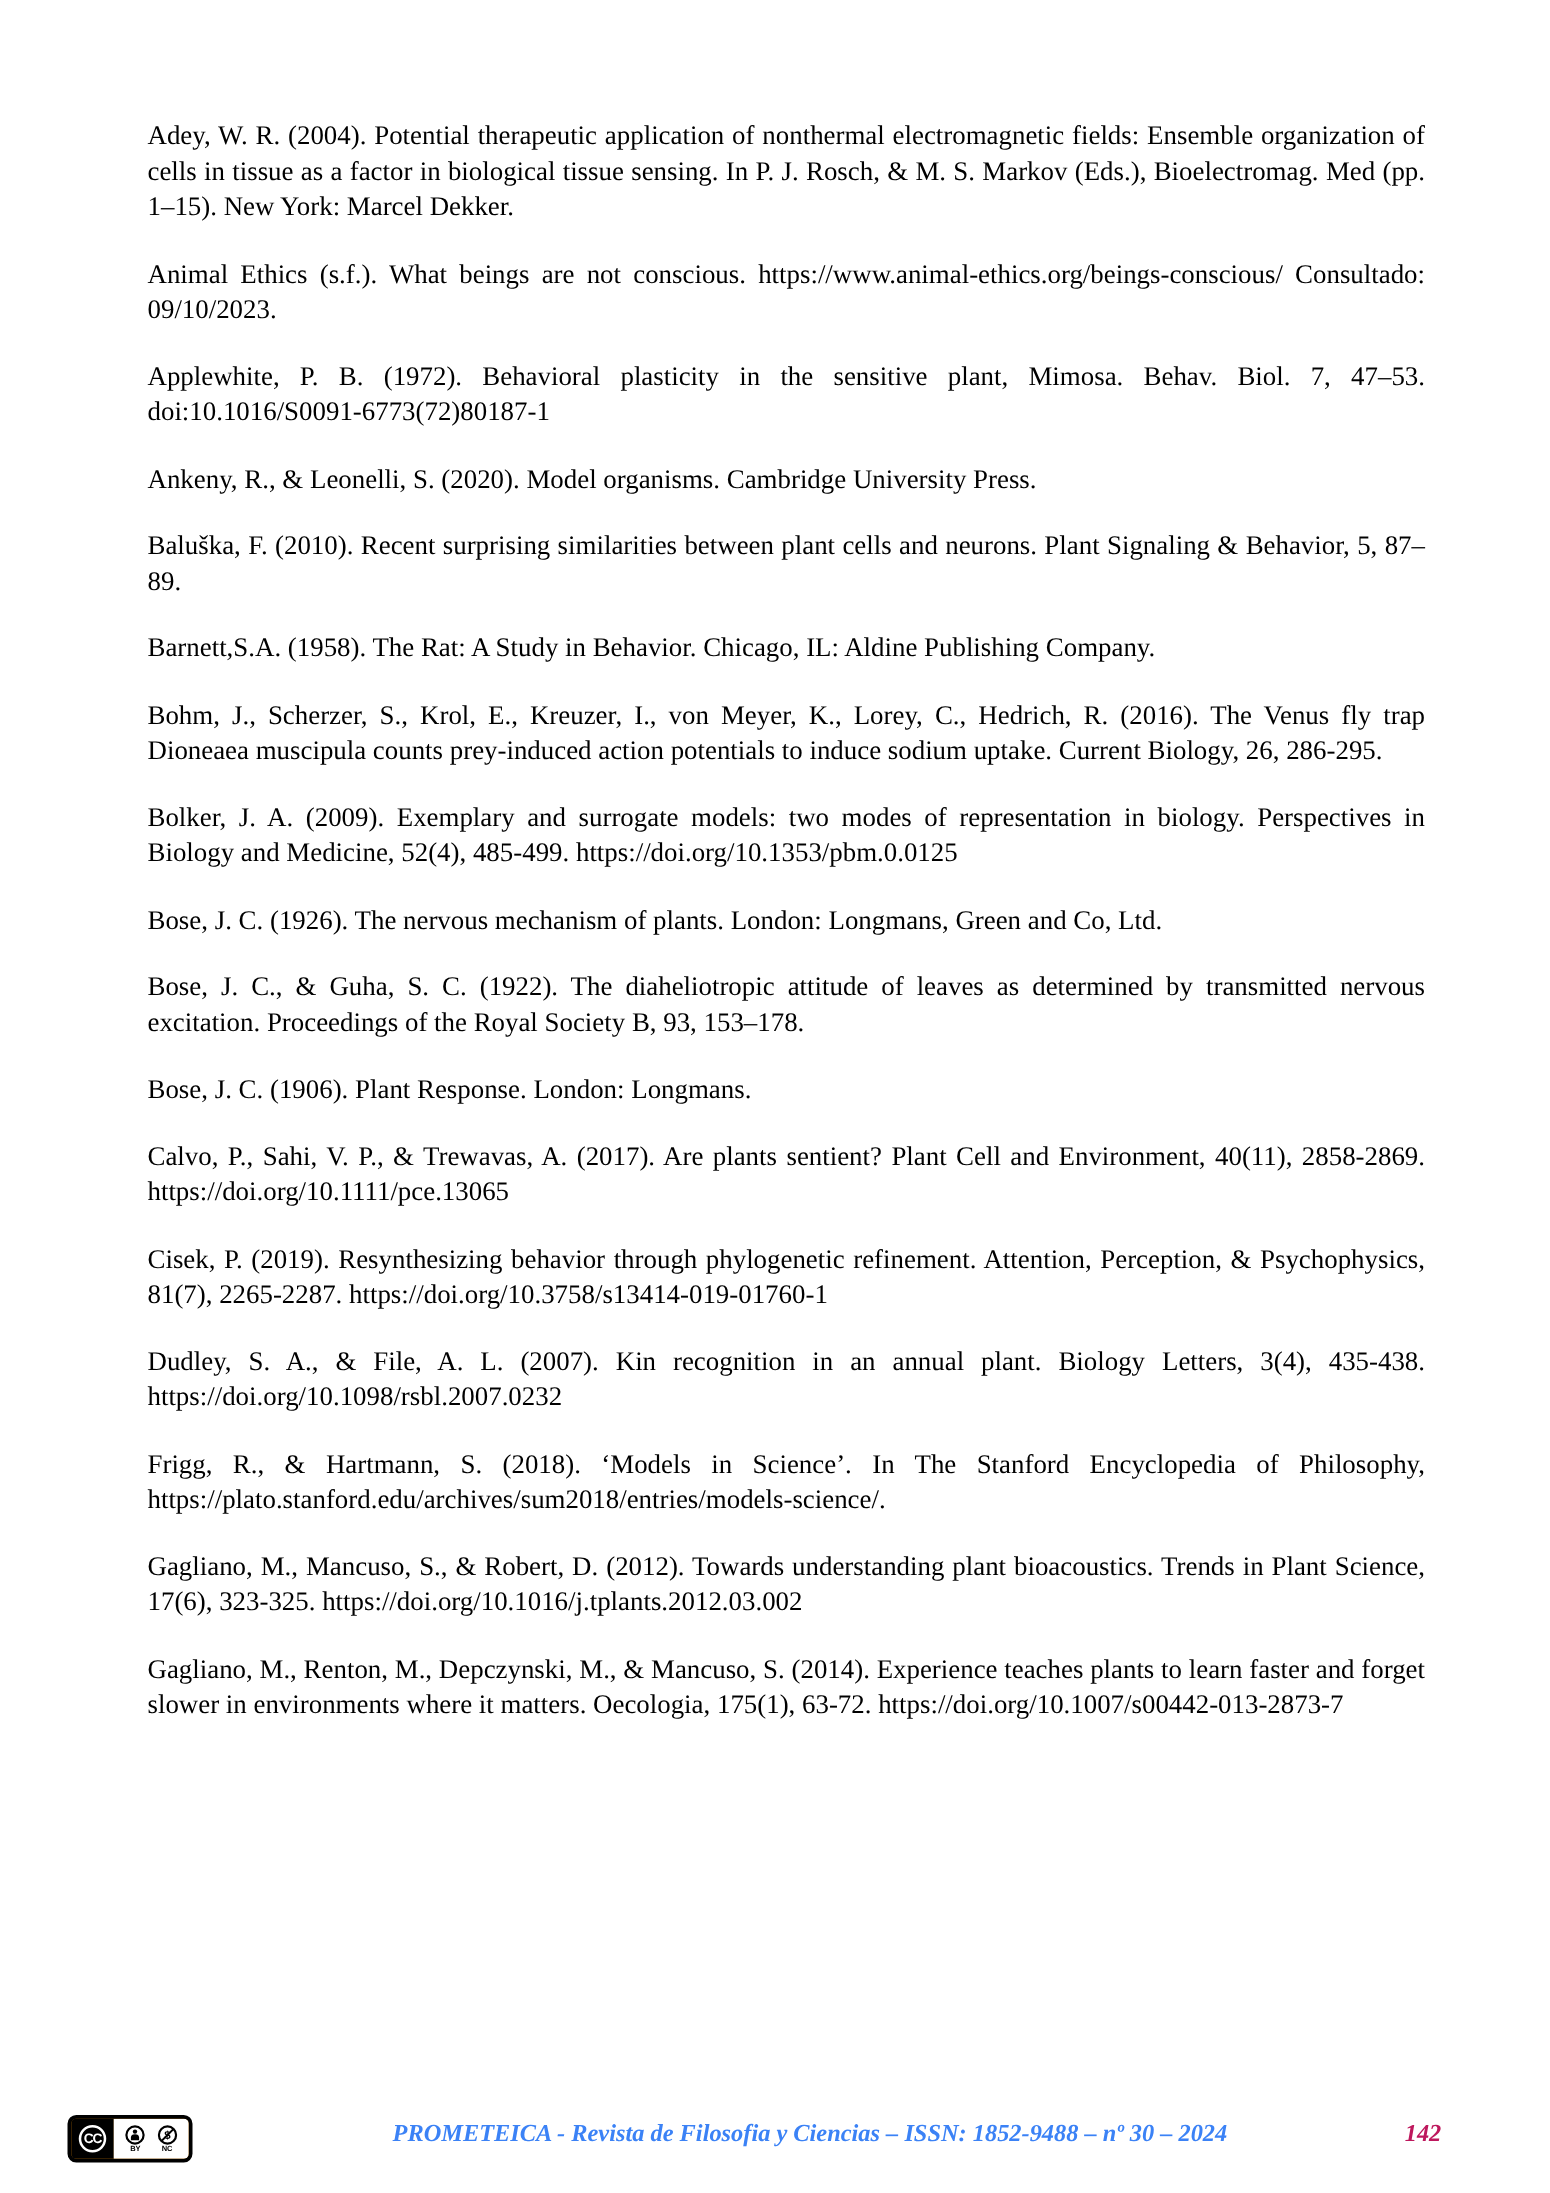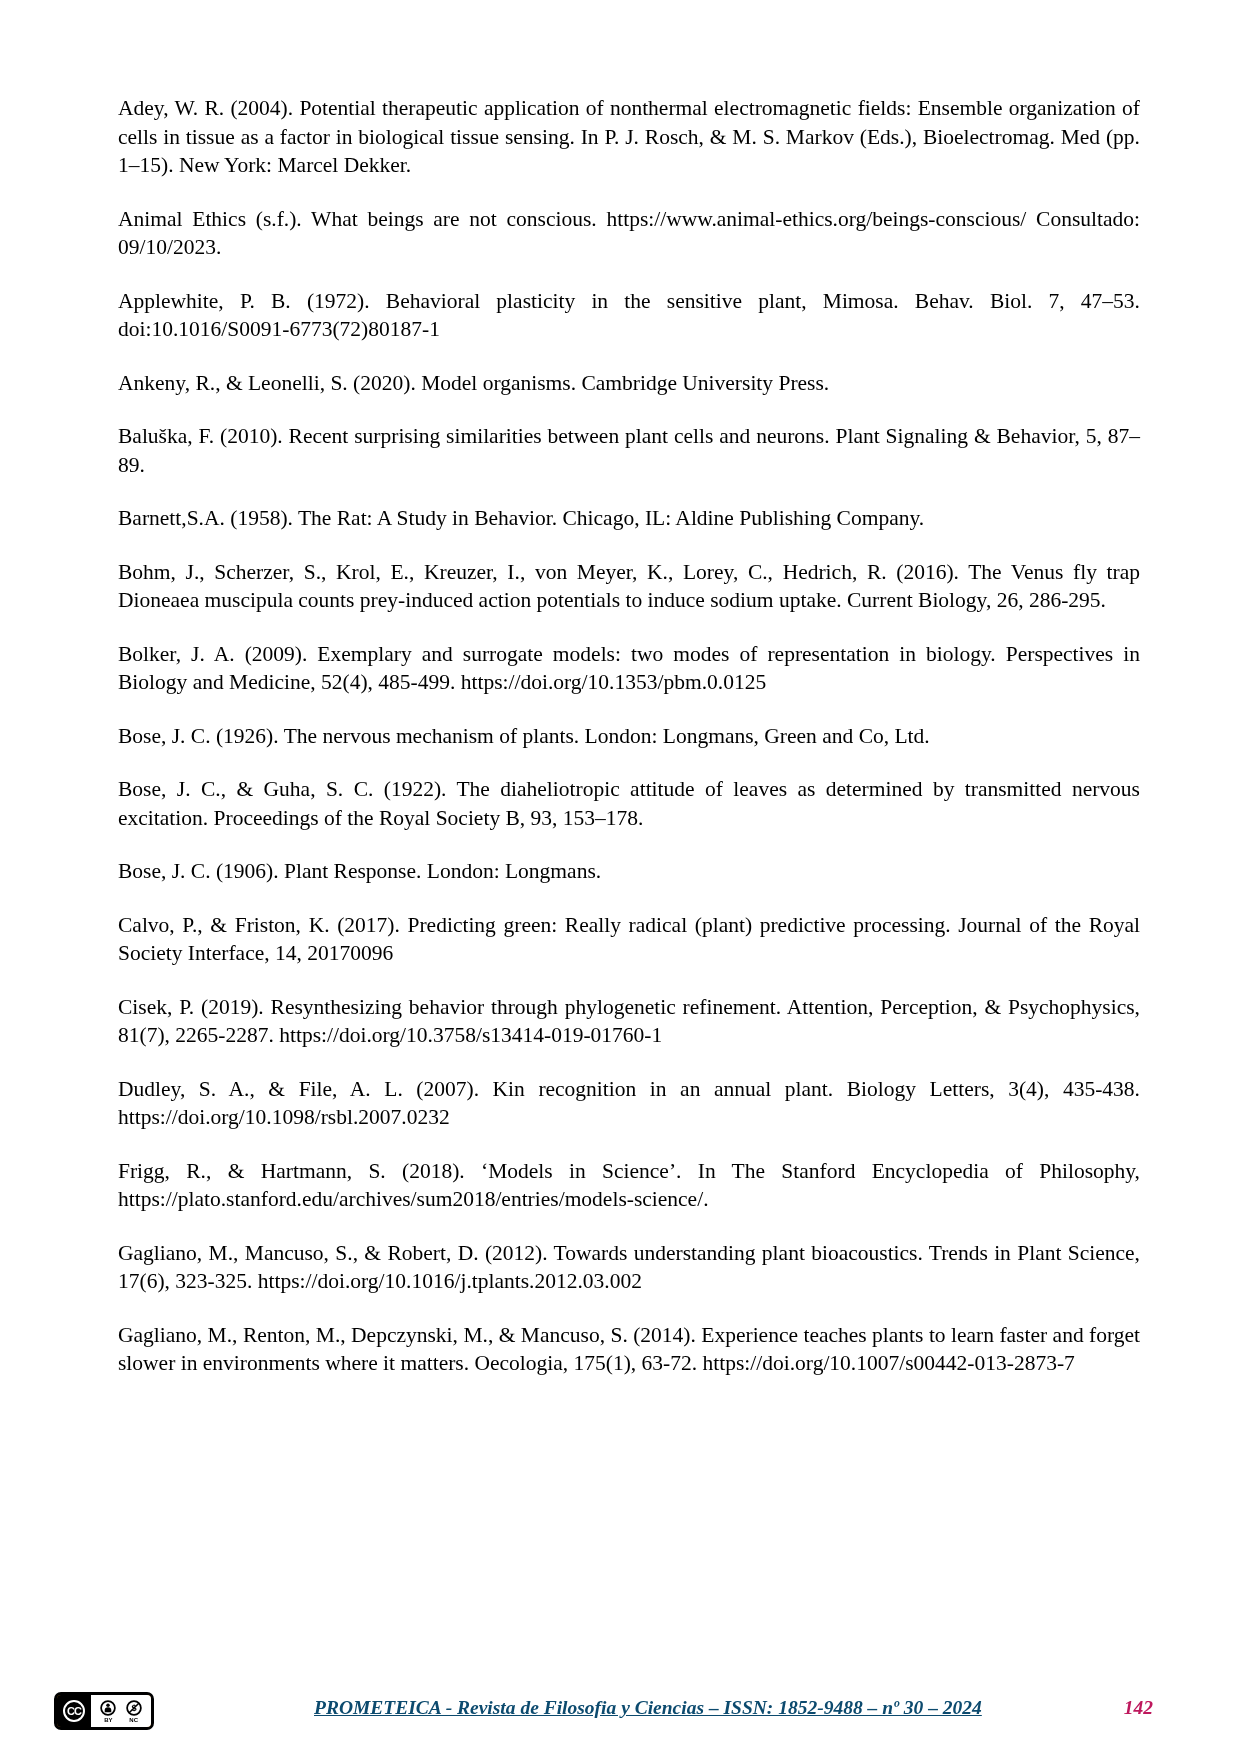--- a/index.html
+++ b/index.html
@@ -114,21 +114,21 @@
     <p>Animal Ethics (s.f.). What beings are not conscious. https://www.animal-ethics.org/beings-conscious/ Consultado: 09/10/2023.</p>
     <p>Applewhite, P. B. (1972). Behavioral plasticity in the sensitive plant, Mimosa. Behav. Biol. 7, 47–53. doi:10.1016/S0091-6773(72)80187-1</p>
     <p>Ankeny, R., &amp; Leonelli, S. (2020). Model organisms. Cambridge University Press.</p>
     <p>Baluška, F. (2010). Recent surprising similarities between plant cells and neurons. Plant Signaling &amp; Behavior, 5, 87–89.</p>
     <p>Barnett,S.A. (1958). The Rat: A Study in Behavior. Chicago, IL: Aldine Publishing Company.</p>
     <p>Bohm, J., Scherzer, S., Krol, E., Kreuzer, I., von Meyer, K., Lorey, C., Hedrich, R. (2016). The Venus fly trap Dioneaea muscipula counts prey-induced action potentials to induce sodium uptake. Current Biology, 26, 286-295.</p>
     <p>Bolker, J. A. (2009). Exemplary and surrogate models: two modes of representation in biology. Perspectives in Biology and Medicine, 52(4), 485-499. https://doi.org/10.1353/pbm.0.0125</p>
     <p>Bose, J. C. (1926). The nervous mechanism of plants. London: Longmans, Green and Co, Ltd.</p>
     <p>Bose, J. C., &amp; Guha, S. C. (1922). The diaheliotropic attitude of leaves as determined by transmitted nervous excitation. Proceedings of the Royal Society B, 93, 153–178.</p>
     <p>Bose, J. C. (1906). Plant Response. London: Longmans.</p>
-    <p>Calvo, P., &amp; Friston, K. (2017). Predicting green: Really radical (plant) predictive processing. Journal of the Royal Society Interface, 14, 20170096</p>
+    <p>Calvo, P., Sahi, V. P., &amp; Trewavas, A. (2017). Are plants sentient? Plant Cell and Environment, 40(11), 2858-2869. https://doi.org/10.1111/pce.13065</p>
     <p>Cisek, P. (2019). Resynthesizing behavior through phylogenetic refinement. Attention, Perception, &amp; Psychophysics, 81(7), 2265-2287. https://doi.org/10.3758/s13414-019-01760-1</p>
     <p>Dudley, S. A., &amp; File, A. L. (2007). Kin recognition in an annual plant. Biology Letters, 3(4), 435-438. https://doi.org/10.1098/rsbl.2007.0232</p>
     <p>Frigg, R., &amp; Hartmann, S. (2018). ‘Models in Science’. In The Stanford Encyclopedia of Philosophy, https://plato.stanford.edu/archives/sum2018/entries/models-science/.</p>
     <p>Gagliano, M., Mancuso, S., &amp; Robert, D. (2012). Towards understanding plant bioacoustics. Trends in Plant Science, 17(6), 323-325. https://doi.org/10.1016/j.tplants.2012.03.002</p>
     <p>Gagliano, M., Renton, M., Depczynski, M., &amp; Mancuso, S. (2014). Experience teaches plants to learn faster and forget slower in environments where it matters. Oecologia, 175(1), 63-72. https://doi.org/10.1007/s00442-013-2873-7</p>
   </div>
 
   <div class="footer">
 
     <div class="cc-badge">
@@ -148,18 +148,18 @@
           <svg width="16" height="16" viewBox="0 0 20 20">
             <circle cx="10" cy="10" r="8.6" fill="none" stroke="#000" stroke-width="2.2"></circle>
             <text x="10" y="14.2" text-anchor="middle" font-family="Liberation Sans, sans-serif" font-size="11.5" font-weight="bold" fill="#000">$</text>
             <line x1="4" y1="16" x2="16" y2="4" stroke="#000" stroke-width="1.8"></line>
           </svg>
           <span class="cc-label">NC</span>
         </div>
       </div>
     </div>
 
-    <div class="journal-line" style="color: #0c4a6e; text-decoration: underline;">PROMETEICA - Revista de Filosofia y Ciencias – ISSN: 1852-9488 – nº 30 – 2024</div>
+    <div class="journal-line" style="color: #3b82f6;">PROMETEICA - Revista de Filosofia y Ciencias – ISSN: 1852-9488 – nº 30 – 2024</div>
     <div class="page-number" style="color: #be185d;">142</div>
 
   </div>
 
 </div>
 
 </body></html>

